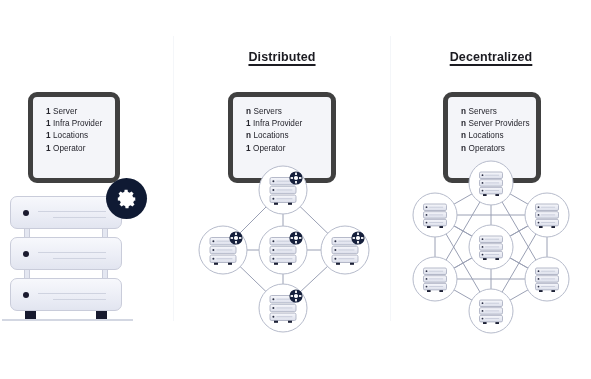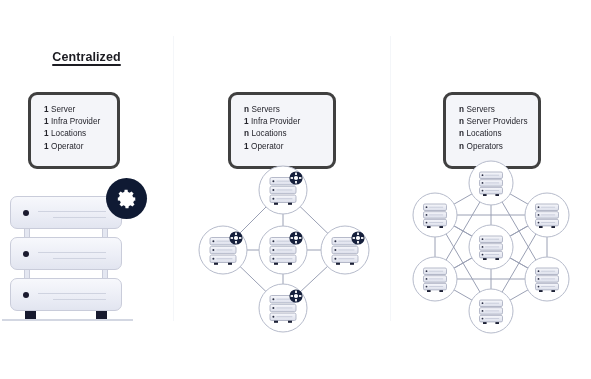--- a/index.html
+++ b/index.html
@@ -56,23 +56,23 @@
     text-decoration: underline;
     text-underline-offset: 3px;
     text-decoration-thickness: 1.6px;
   }
 
   
   .spec-box {
     position: absolute;
     top: 92px;
     background: #f4f5f9;
-    border: 3px solid #404040;
+    border: 5px solid #404040;
     border-radius: 9px;
-    padding: 9px 11px 13px 13px;
+    padding: 9px 11px 23px 13px;
     box-sizing: border-box;
   }
   .spec-box.centralized   { left: 28px;  width: 92px;  }
   .spec-box.distributed   { left: 54px;  width: 108px; }
   .spec-box.decentralized { left: 52px;  width: 98px;  }
 
   .spec-line {
     font-size: 8.2px;
     color: #24242c;
     line-height: 12.2px;
@@ -177,21 +177,20 @@
 </style>
 </head>
 <body>
 
 <div class="canvas">
 
   <div class="divider d1"></div>
   <div class="divider d2"></div>
 
   <div class="column col-centralized">
-    <div class="col-title">Centralized</div>
 
     <div class="spec-box centralized">
       <div class="spec-line">
         <span class="qty">1</span><span>Server</span>
       </div>
       <div class="spec-line">
         <span class="qty">1</span><span>Infra Provider</span>
       </div>
       <div class="spec-line">
         <span class="qty">1</span><span>Locations</span>
@@ -230,20 +229,21 @@
       <div class="gear-badge">
         <svg width="22" height="22" viewBox="0 0 24 24">
           <path fill="#ffffff" d="M12 8.2a3.8 3.8 0 1 0 0 7.6 3.8 3.8 0 0 0 0-7.6zm0 5.6a1.8 1.8 0 1 1 0-3.6 1.8 1.8 0 0 1 0 3.6z"></path>
           <path fill="#ffffff" d="M21 13.6v-3.2l-2.4-.4a6.9 6.9 0 0 0-.8-1.9l1.4-2-2.3-2.3-2 1.4a6.9 6.9 0 0 0-1.9-.8L12.6 2h-3.2l-.4 2.4c-.67.18-1.3.45-1.9.8l-2-1.4-2.3 2.3 1.4 2c-.35.6-.62 1.23-.8 1.9L2 10.4v3.2l2.4.4c.18.67.45 1.3.8 1.9l-1.4 2 2.3 2.3 2-1.4c.6.35 1.23.62 1.9.8l.4 2.4h3.2l.4-2.4c.67-.18 1.3-.45 1.9-.8l2 1.4 2.3-2.3-1.4-2c.35-.6.62-1.23.8-1.9l2.4-.4z"></path>
         </svg>
       </div>
     </div>
   </div>
 
   <div class="column col-distributed">
+    <div class="col-title">Distributed</div>
 
     <div class="spec-box distributed">
       <div class="spec-line">
         <span class="qty">n</span><span>Servers</span>
       </div>
       <div class="spec-line">
         <span class="qty">1</span><span>Infra Provider</span>
       </div>
       <div class="spec-line">
         <span class="qty">n</span><span>Locations</span>
@@ -319,20 +319,21 @@
         <g>
           <circle cx="109" cy="308" r="24" fill="#ffffff" stroke="#b6bbcb" stroke-width="1"></circle>
           <use href="#miniserver" x="109" y="308"></use>
           <use href="#gearbadge" x="122" y="296"></use>
         </g>
       </svg>
     </div>
   </div>
 
   <div class="column col-decentralized">
+    <div class="col-title">Decentralized</div>
 
     <div class="spec-box decentralized">
       <div class="spec-line">
         <span class="qty">n</span><span>Servers</span>
       </div>
       <div class="spec-line">
         <span class="qty">n</span><span>Server Providers</span>
       </div>
       <div class="spec-line">
         <span class="qty">n</span><span>Locations</span>

